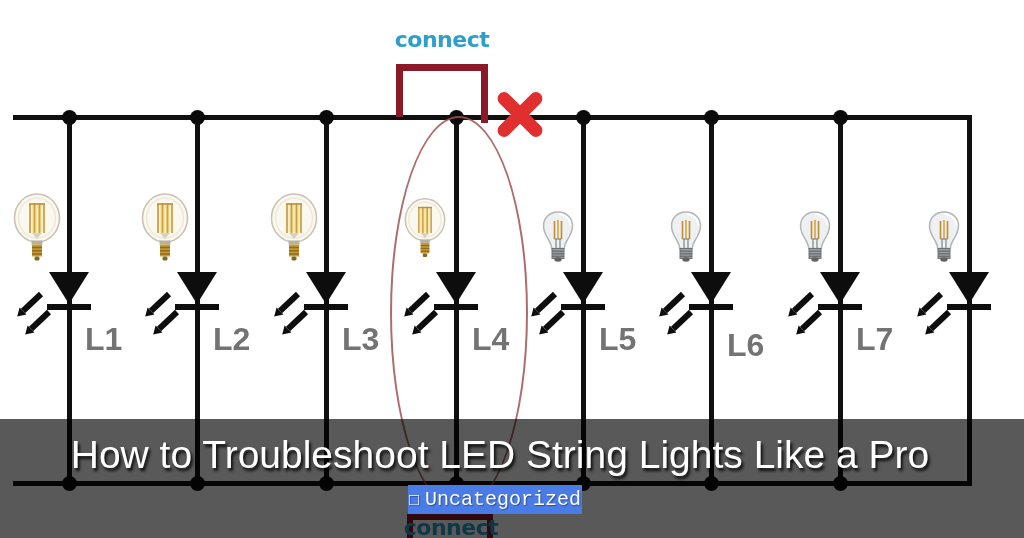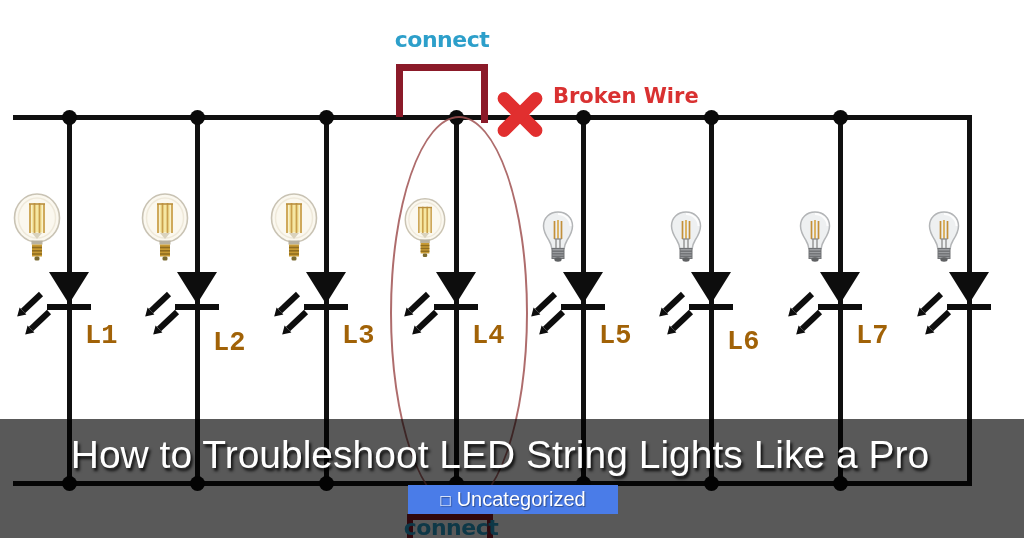--- a/index.html
+++ b/index.html
@@ -5,22 +5,22 @@
   html,body{margin:0;padding:0;background:#fff;}
   .canvas{position:relative;width:1024px;height:538px;background:#ffffff;overflow:hidden;
           font-family:"DejaVu Sans",sans-serif;}
 
   
   .wire-h{position:absolute;height:5px;background:#101010;z-index:1;}
   .v-line{position:absolute;width:5px;background:#101010;z-index:1;}
   .dot{position:absolute;width:15px;height:15px;border-radius:50%;background:#0a0a0a;z-index:2;}
   .bulb{position:absolute;z-index:2;}
   .led-sym{position:absolute;z-index:2;}
-  .led-label{position:absolute;z-index:2;font-weight:bold;font-size:27px;color:#a16207;
-             font-family:Liberation Mono, monospace;}
+  .led-label{position:absolute;z-index:2;font-weight:bold;font-size:32px;color:#737373;
+             font-family:Liberation Sans, sans-serif;}
 
   
   .connect-top{position:absolute;left:380px;top:27px;width:124px;text-align:center;
                font-size:22px;font-weight:bold;letter-spacing:-.5px;color:#2d9fca;z-index:4;}
   .jumper-top{position:absolute;left:396px;top:64px;width:78px;height:46px;
               border:7px solid #8b1a29;border-bottom:none;z-index:3;}
   .jumper-stub{position:absolute;left:481px;top:112px;width:7px;height:11px;background:#8b1a29;z-index:3;}
   .x-mark{position:absolute;left:491px;top:86px;width:58px;height:58px;z-index:5;}
   .x-bar{position:absolute;top:22px;left:0;width:58px;height:13px;background:#e12f2f;border-radius:7px;}
   .x-bar.a{transform:rotate(45deg);}
@@ -37,23 +37,23 @@
                  border:6px solid #8b1a29;z-index:3;}
   .connect-bottom{position:absolute;left:380px;top:515px;width:142px;text-align:center;
                   font-size:22px;font-weight:bold;letter-spacing:-.5px;color:#2aa0cc;z-index:4;}
 
   
   .overlay{position:absolute;left:0;top:419px;width:1024px;height:119px;
            background:rgba(0,0,0,.65);z-index:10;}
   .page-title{position:absolute;left:0;top:430px;width:1000px;height:50px;line-height:50px;
               text-align:center;font-family:"Liberation Sans",sans-serif;font-size:39px;
               color:#ffffff;text-shadow:2px 3px 3px rgba(0,0,0,.85);z-index:11;white-space:nowrap;}
-  .badge{position:absolute;left:408px;top:485px;width:210px;height:29px;line-height:29px;
+  .badge{position:absolute;left:408px;top:485px;width:174px;height:29px;line-height:29px;
          text-align:center;background:#4a7ce8;color:#fff;z-index:11;cursor:pointer;
-         font-family:Liberation Sans, sans-serif;font-size:20px;text-shadow:1px 1px 1px rgba(0,0,0,.4);}
+         font-family:Liberation Mono, monospace;font-size:20px;text-shadow:1px 1px 1px rgba(0,0,0,.4);}
   .badge .ph{font-size:17px;margin-right:6px;}
 </style>
 </head>
 <body>
 
 <div class="canvas">
 
   <div id="circuit">
     <div class="wire-h" style="left:13px;top:115px;width:958px;"></div>
     <div class="wire-h" style="left:13px;top:481px;width:958px;"></div>
@@ -108,21 +108,21 @@
           <rect x="21.5" y="64.5" width="5" height="4" fill="#7a6a30" rx="1.5"></rect>
         </svg></div>
       <div class="led-sym" style="left: 137px; top: 268px;"><svg width="120" height="80" viewBox="0 0 120 80" xmlns="http://www.w3.org/2000/svg">
           <polygon points="40,4 80,4 60,36" fill="#0d0d0d"></polygon>
           <rect x="38" y="36" width="44" height="6" fill="#0d0d0d"></rect>
           <line x1="32" y1="26" x2="14" y2="43" stroke="#0d0d0d" stroke-width="6"></line>
           <polygon points="8.2,48.5 10.6,39.4 17.4,46.6" fill="#0d0d0d"></polygon>
           <line x1="40" y1="44" x2="22" y2="61" stroke="#0d0d0d" stroke-width="6"></line>
           <polygon points="16.2,66.5 18.6,57.4 25.4,64.6" fill="#0d0d0d"></polygon>
         </svg></div>
-      <div class="led-label" style="left: 213px; top: 328px;">L2</div>
+      <div class="led-label" style="left: 213px; top: 321px;">L2</div>
       <div class="v-line" style="left: 324px; top: 115px; height: 371px;"></div>
       <div class="dot" style="left: 319px; top: 110px;"></div>
       <div class="dot" style="left: 319px; top: 476px;"></div>
       <div class="bulb" style="left: 270px; top: 192px;"><svg width="48" height="72" viewBox="0 0 48 72" xmlns="http://www.w3.org/2000/svg">
           <ellipse cx="24" cy="26" rx="22.5" ry="24" fill="#fbf8ef" stroke="#c9c3b4" stroke-width="1.6"></ellipse>
           <ellipse cx="24" cy="26" rx="18.5" ry="20" fill="none" stroke="#efe9da" stroke-width="1.5"></ellipse>
           <rect x="18.5" y="12.5" width="11" height="28" fill="#f6e7a2"></rect>
           <line x1="17" y1="12" x2="17" y2="41" stroke="#caa04b" stroke-width="1.8"></line>
           <line x1="21.5" y1="11" x2="21.5" y2="41" stroke="#caa04b" stroke-width="1.8"></line>
           <line x1="26.5" y1="11" x2="26.5" y2="41" stroke="#caa04b" stroke-width="1.8"></line>
@@ -283,21 +283,20 @@
       <div class="led-label" style="left: 985px; top: 321px; margin-left: 44px;">L8</div>
     </div>
 
   <div class="connect-top">connect</div>
   <div class="jumper-top"></div>
   <div class="jumper-stub"></div>
   <div class="x-mark">
     <div class="x-bar a"></div>
     <div class="x-bar b"></div>
   </div>
-  <div class="broken-label">Broken Wire</div>
   <div class="hl-ellipse"></div>
 
   <div class="jumper-bottom"></div>
   <div class="connect-bottom">connect</div>
 
   <div class="overlay"></div>
   <div class="page-title">How to Troubleshoot LED String Lights Like a Pro</div>
   <div class="badge"><span class="ph">□</span><span>Uncategorized</span></div>
 </div>
 

